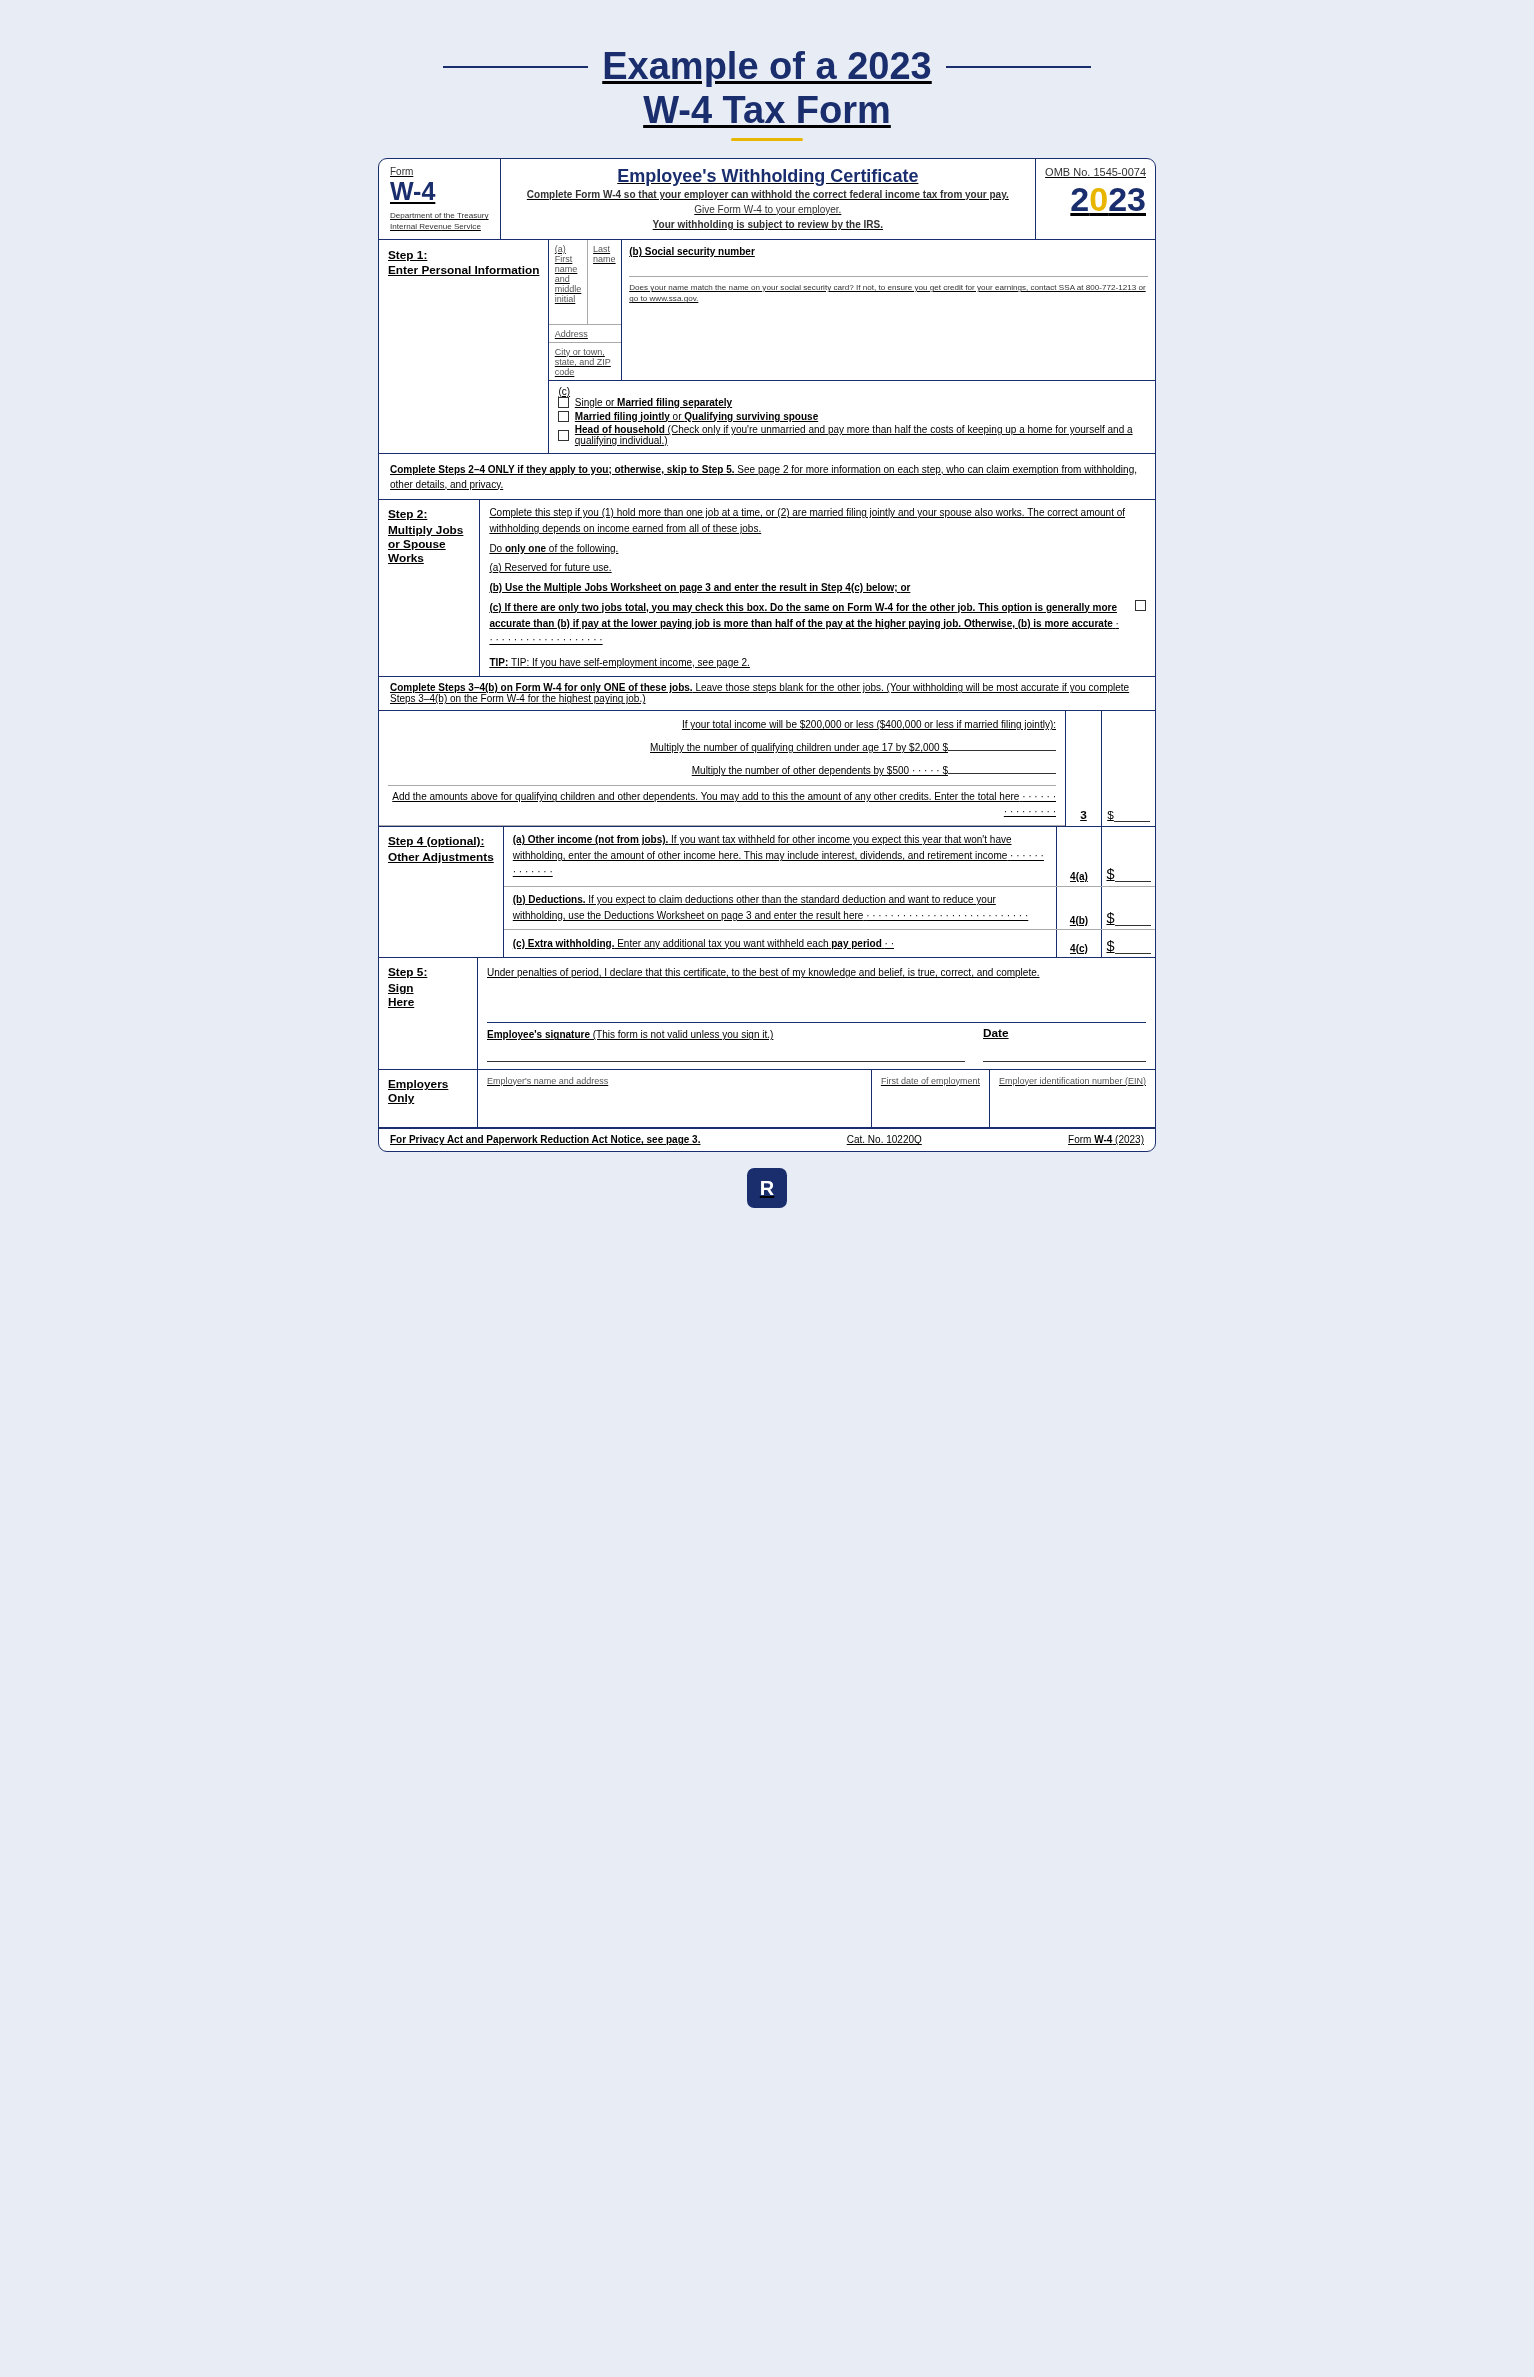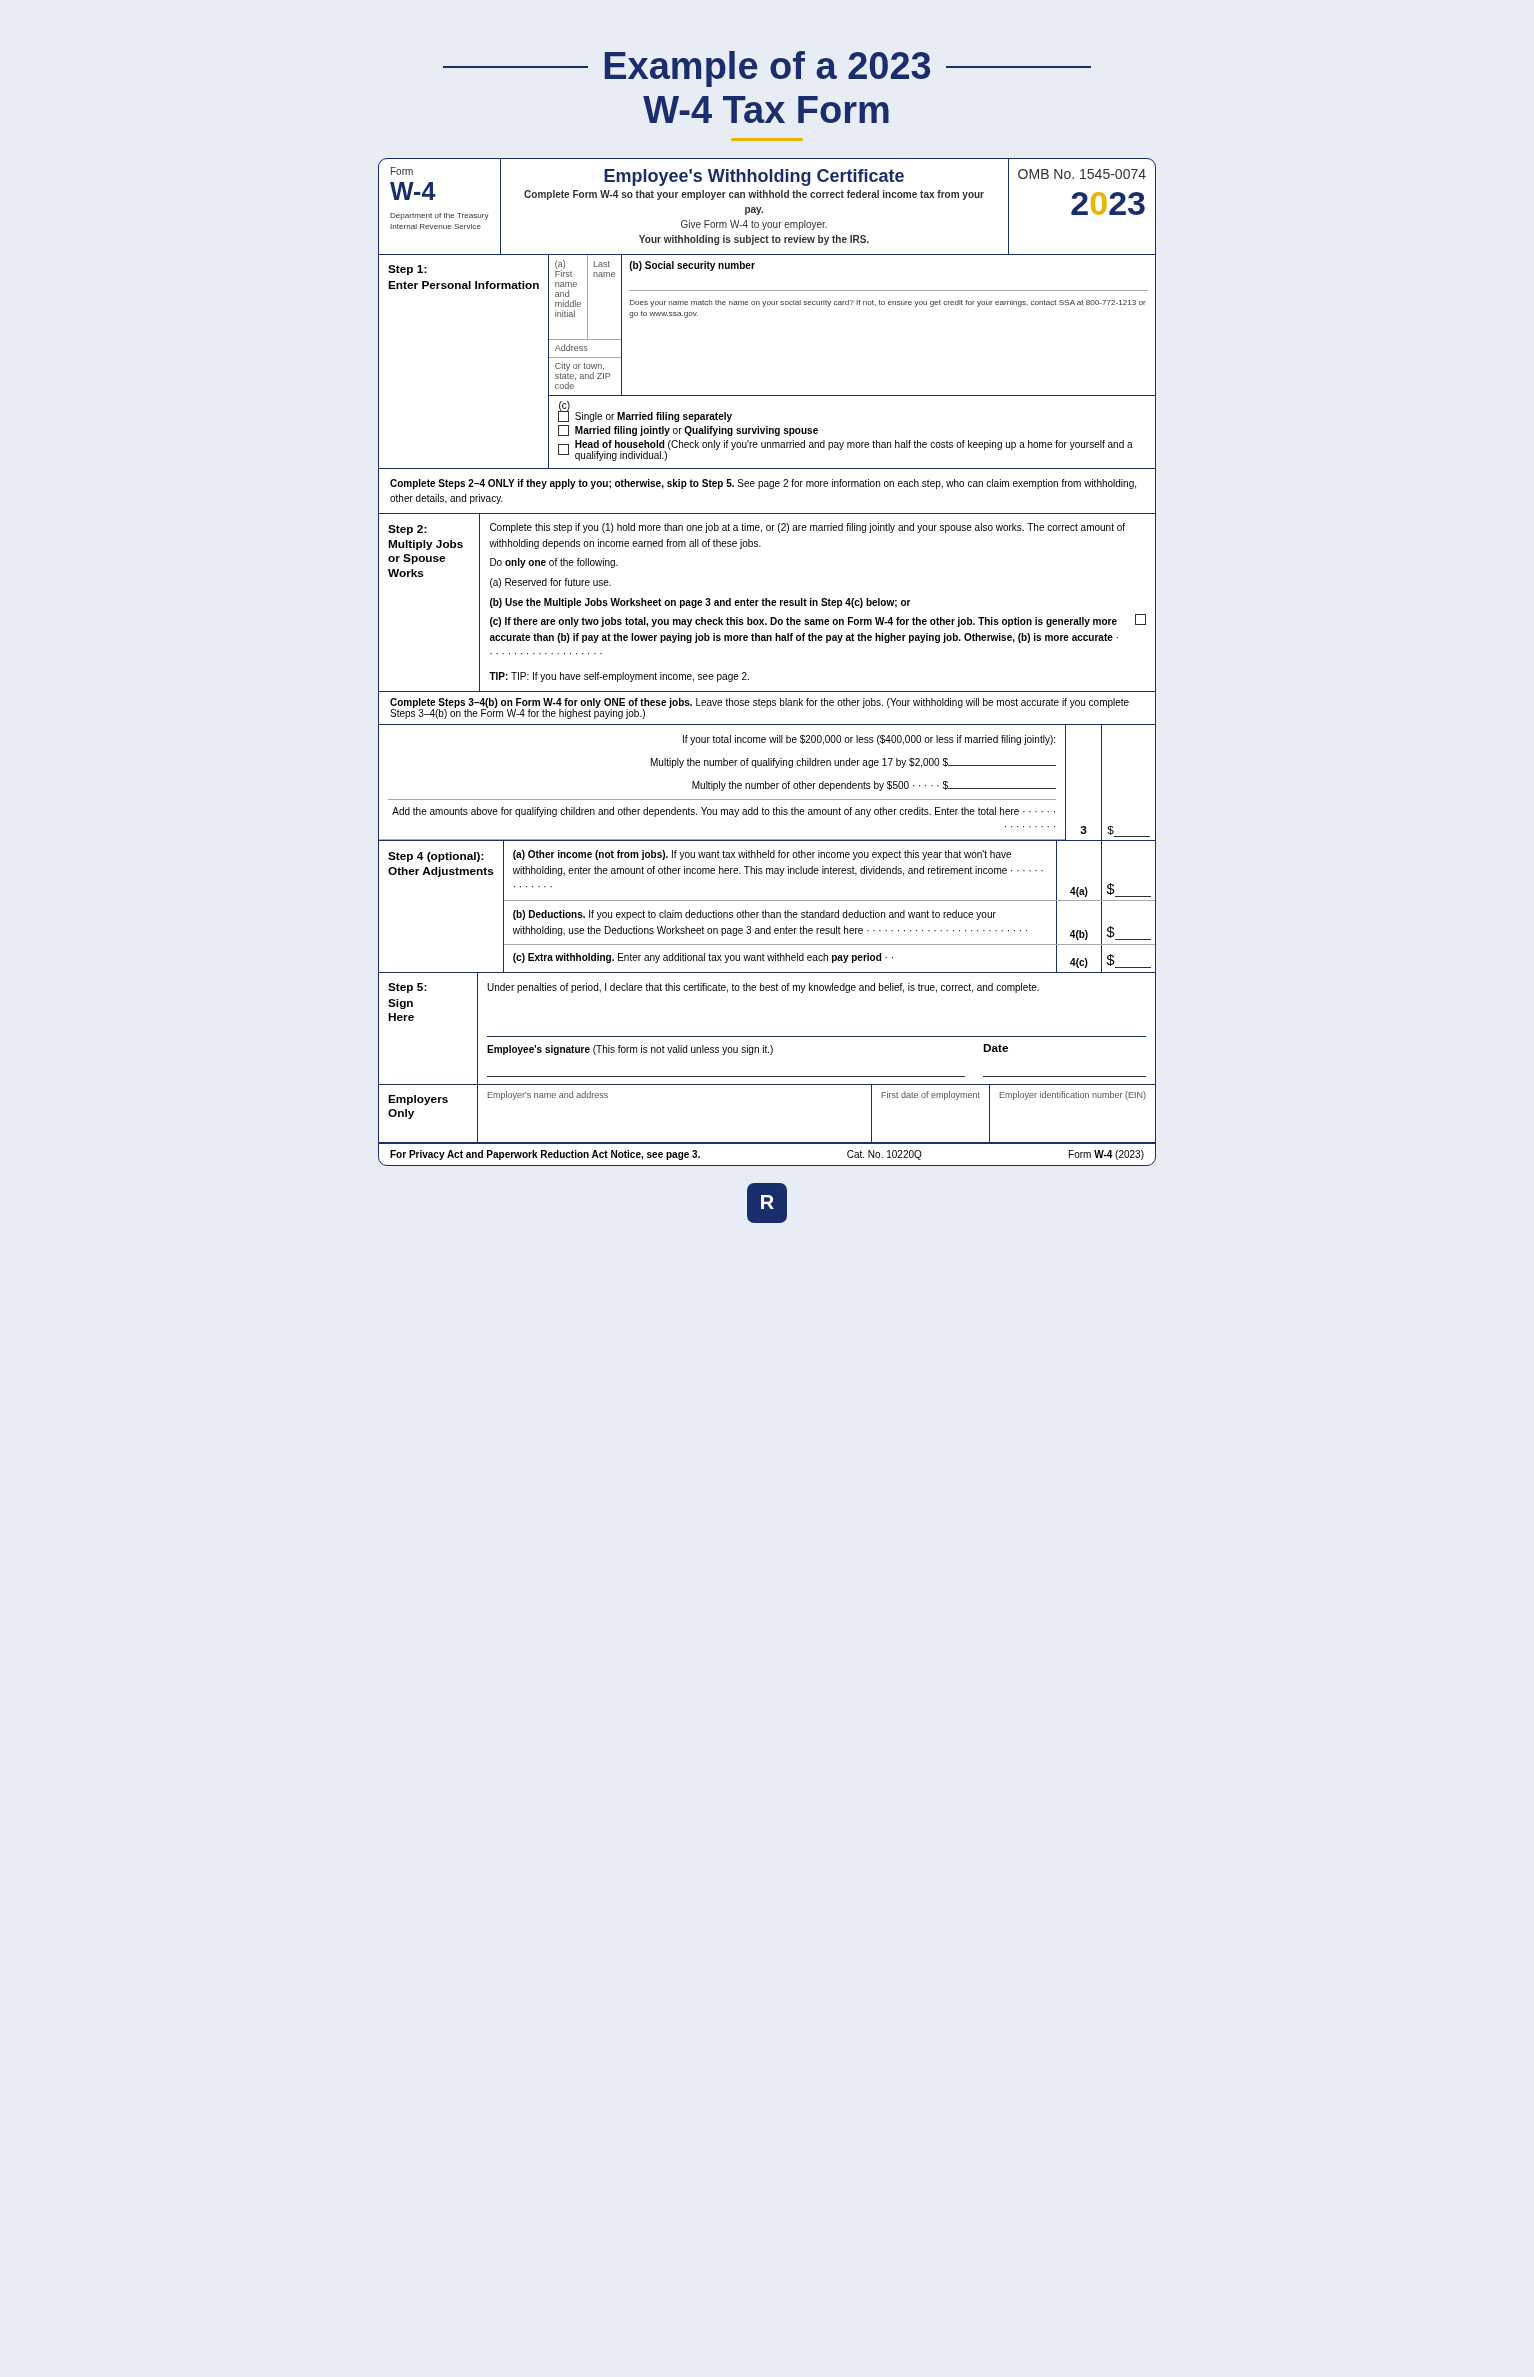--- a/index.html
+++ b/index.html
@@ -8,20 +8,21 @@
       font-family: Arial, Helvetica, sans-serif;
       display: flex;
       justify-content: center;
       padding: 18px;
     }
     .page-wrapper {
       width: 814px;
       background: #e8edf5;
       border-radius: 16.3px;
       padding: 27px 18px 36px;
+      text-decoration: underline;
     }
     .page-title {
       text-align: center;
       color: #1a2e6e;
       font-size: 38px;
       font-weight: 900;
       line-height: 1.15;
       margin-bottom: 5.4px;
       position: relative;
     }
@@ -72,21 +73,21 @@
       border-right: 1.8px solid #1a2e6e;
     }
     .cert-title { font-size: 18px; font-weight: 900; color: #1a2e6e; }
     .cert-subtitle { font-size: 10px; color: #333; line-height: 1.5; }
     .cert-subtitle b { font-weight: bold; }
     .form-header-right {
       padding: 7.2px 9px;
       min-width: 108px;
       text-align: right;
     }
-    .omb-text { font-size: 14px; color: #333; }
+    .omb-text { font-size: 11px; color: #333; }
     .year-display {
       font-size: 34px;
       font-weight: 900;
       color: #1a2e6e;
       margin-top: 1.8px;
     }
     .year-display .zero { color: #e8b500; }
 
     
     .step-row {

